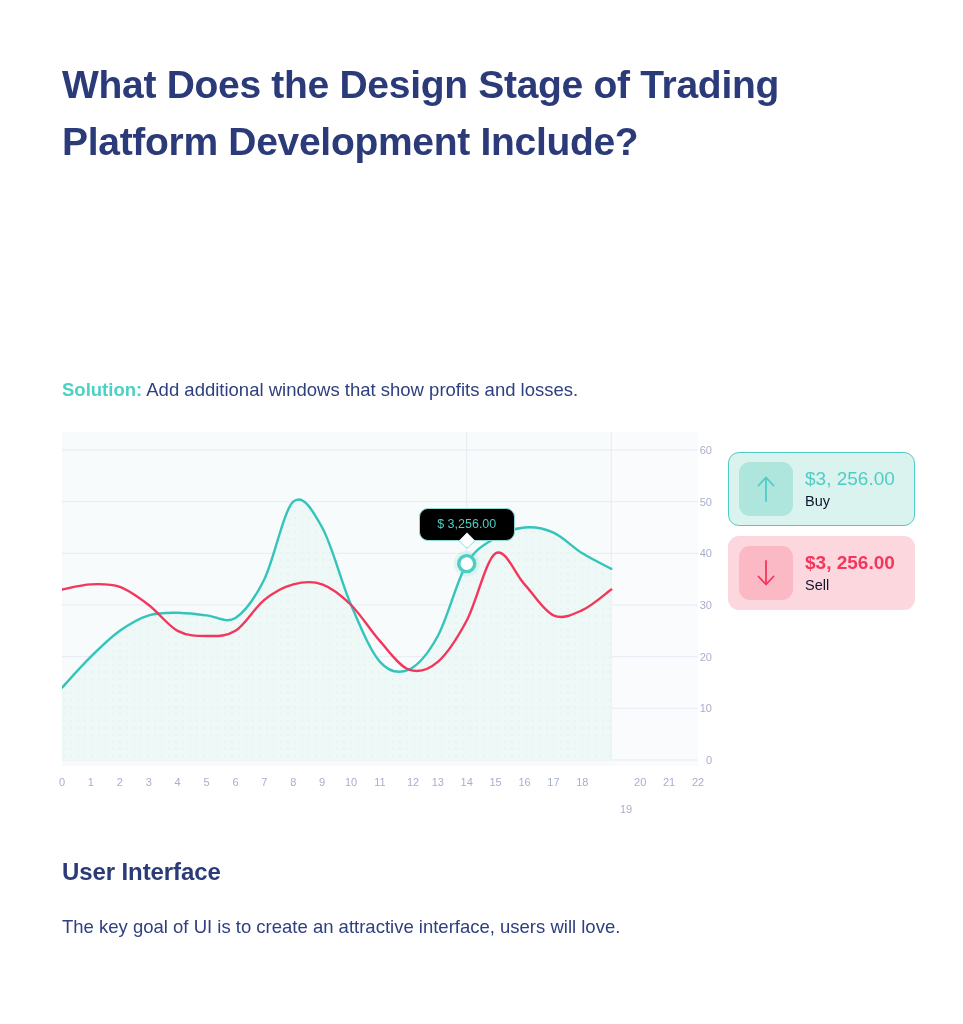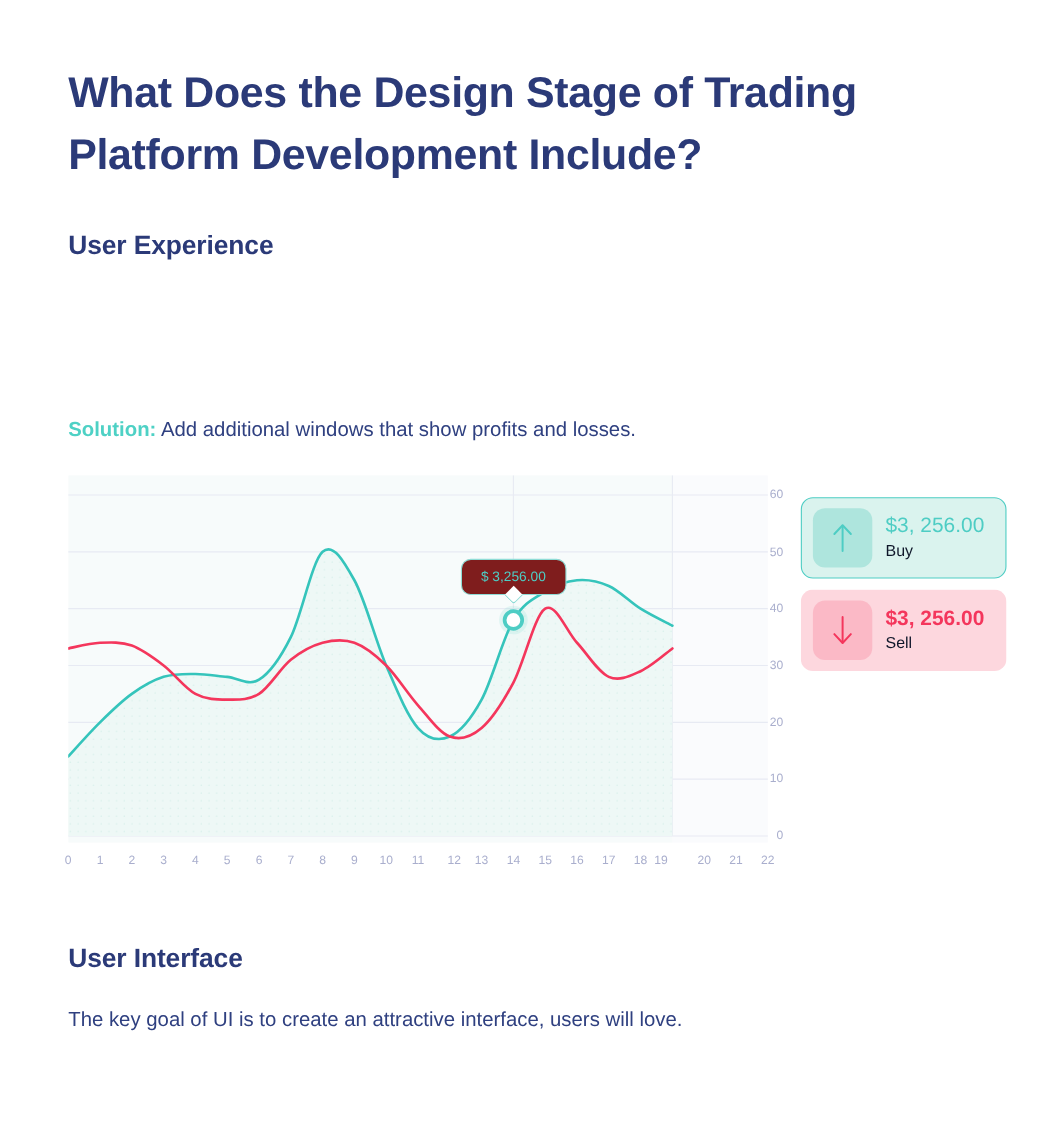--- a/index.html
+++ b/index.html
@@ -123,21 +123,21 @@
     white-space: nowrap;
   }
 
   
   .tooltip {
     position: absolute;
     left: 344px;
     top: 82px;
     width: 96px;
     height: 33px;
-    background: #7f1d1d;
+    background: #000000;
     border: 1.6px solid #8FDCD6;
     border-radius: 9px;
     display: flex;
     align-items: center;
     justify-content: center;
     font-size: 12.5px;
     color: #4ECDC4;
     z-index: 6;
   }
   .tooltip::after {
@@ -214,21 +214,20 @@
     color: #0f172a;
   }
 </style>
 </head>
 <body>
 
 <div class="page">
 
   <h1 class="title">What Does the Design Stage of Trading Platform Development Include?</h1>
 
-  <h2 class="section-heading ux">User Experience</h2>
 
 
   <p class="kv-line solution">
     <span class="kv-key solution-key">Solution:</span>
     <span class="kv-val">Add additional windows that show profits and losses.</span>
   </p>
 
   <div class="chart-wrap">
 
     <svg class="chart-svg" id="chart-svg" viewBox="0 0 650 368" preserveAspectRatio="none">
@@ -278,21 +277,21 @@
         <div class="x-tick" style="left: 260.182px;">9</div>
         <div class="x-tick" style="left: 289.091px;">10</div>
         <div class="x-tick" style="left: 318px;">11</div>
         <div class="x-tick" style="left: 351px;">12</div>
         <div class="x-tick" style="left: 375.818px;">13</div>
         <div class="x-tick" style="left: 404.727px;">14</div>
         <div class="x-tick" style="left: 433.636px;">15</div>
         <div class="x-tick" style="left: 462.545px;">16</div>
         <div class="x-tick" style="left: 491.455px;">17</div>
         <div class="x-tick" style="left: 520.364px;">18</div>
-        <div class="x-tick" style="left: 539px;">19</div>
+        <div class="x-tick" style="left: 564px; margin-top: 27px;">19</div>
         <div class="x-tick" style="left: 578.182px;">20</div>
         <div class="x-tick" style="left: 607.091px;">21</div>
         <div class="x-tick" style="left: 636px;">22</div>
       </div>
 
     <div class="tooltip" id="chart-tooltip" style="left: 356.727px; top: 75.6667px;">
       <span>$ 3,256.00</span>
     </div>
   </div>
 

